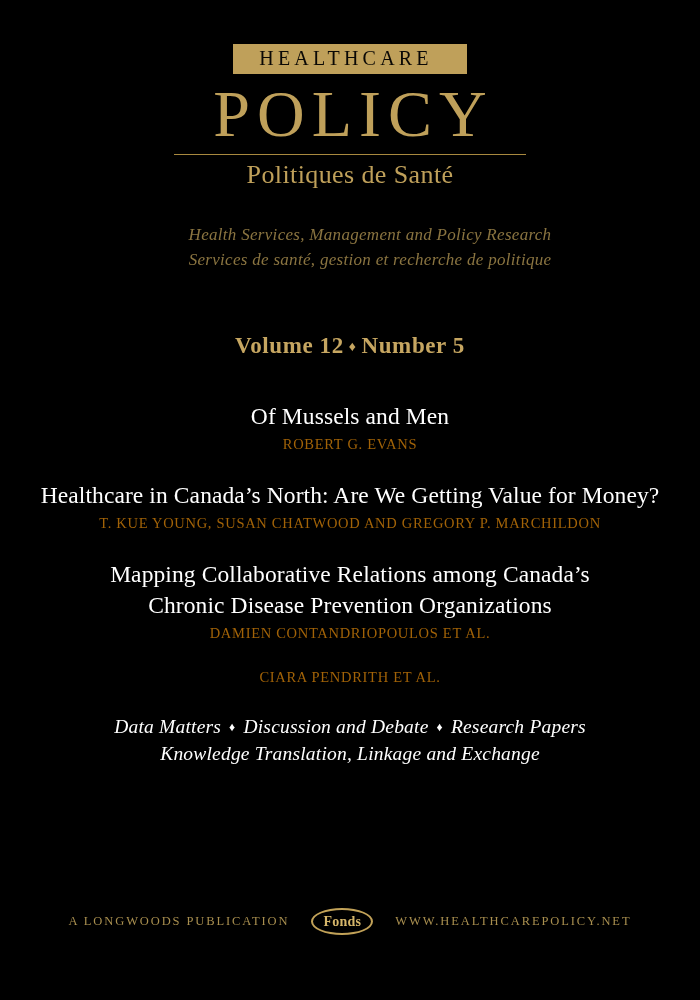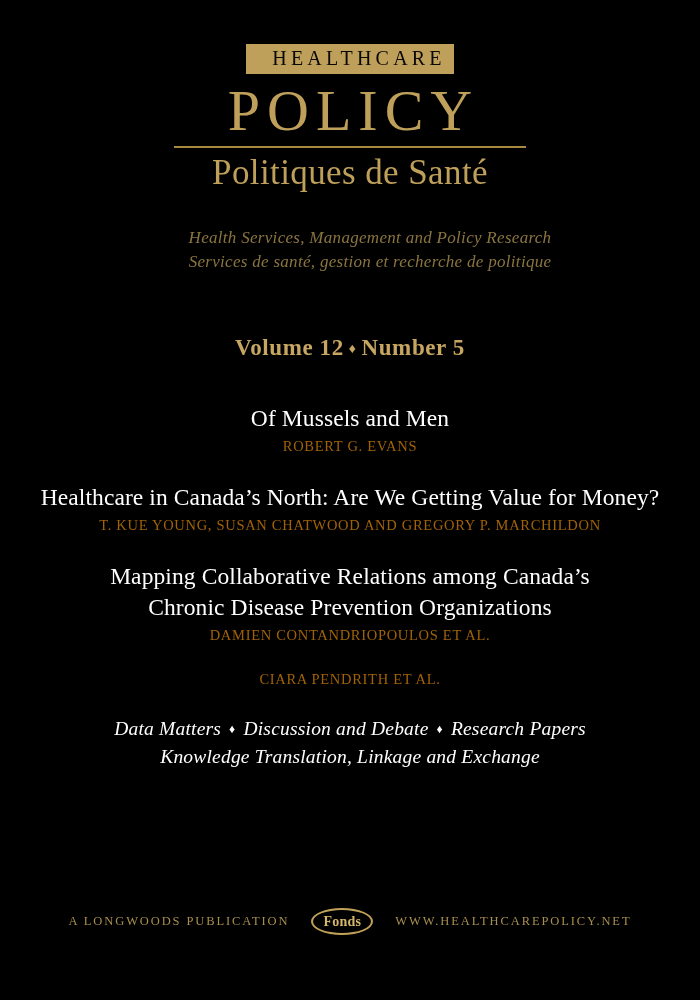--- a/index.html
+++ b/index.html
@@ -25,46 +25,46 @@
     text-align: center;
   }
 
   .healthcare-banner {
     display: inline-block;
     background: #bfa05a;
     color: #0a0805;
     font-family: "Liberation Serif", "DejaVu Serif", serif;
     font-size: 20px;
     letter-spacing: 4.2px;
-    padding: 4px 8px 5px 26px;
+    padding: 4px 34px 5px 26px;
     line-height: 1.05;
   }
 
   .policy-wordmark {
     margin-top: 10px;
     color: #bfa05a;
     font-family: "Liberation Serif", "DejaVu Serif", serif;
-    font-size: 58px;
+    font-size: 66px;
     line-height: 0.92;
     letter-spacing: 7px;
     text-indent: 7px;
     font-weight: 400;
   }
 
   .wordmark-rule {
     width: 352px;
     height: 1.6px;
     background: #a8893f;
     margin: 9px auto 0 auto;
   }
 
   .policy-fr {
     margin-top: 6px;
     color: #bfa05a;
-    font-size: 35px;
+    font-size: 26px;
     line-height: 1.08;
     letter-spacing: 0.4px;
     font-weight: 400;
   }
 
   .tagline {
     margin-top: 34px;
     color: #8a7440;
     font-style: italic;
     font-size: 17px;

